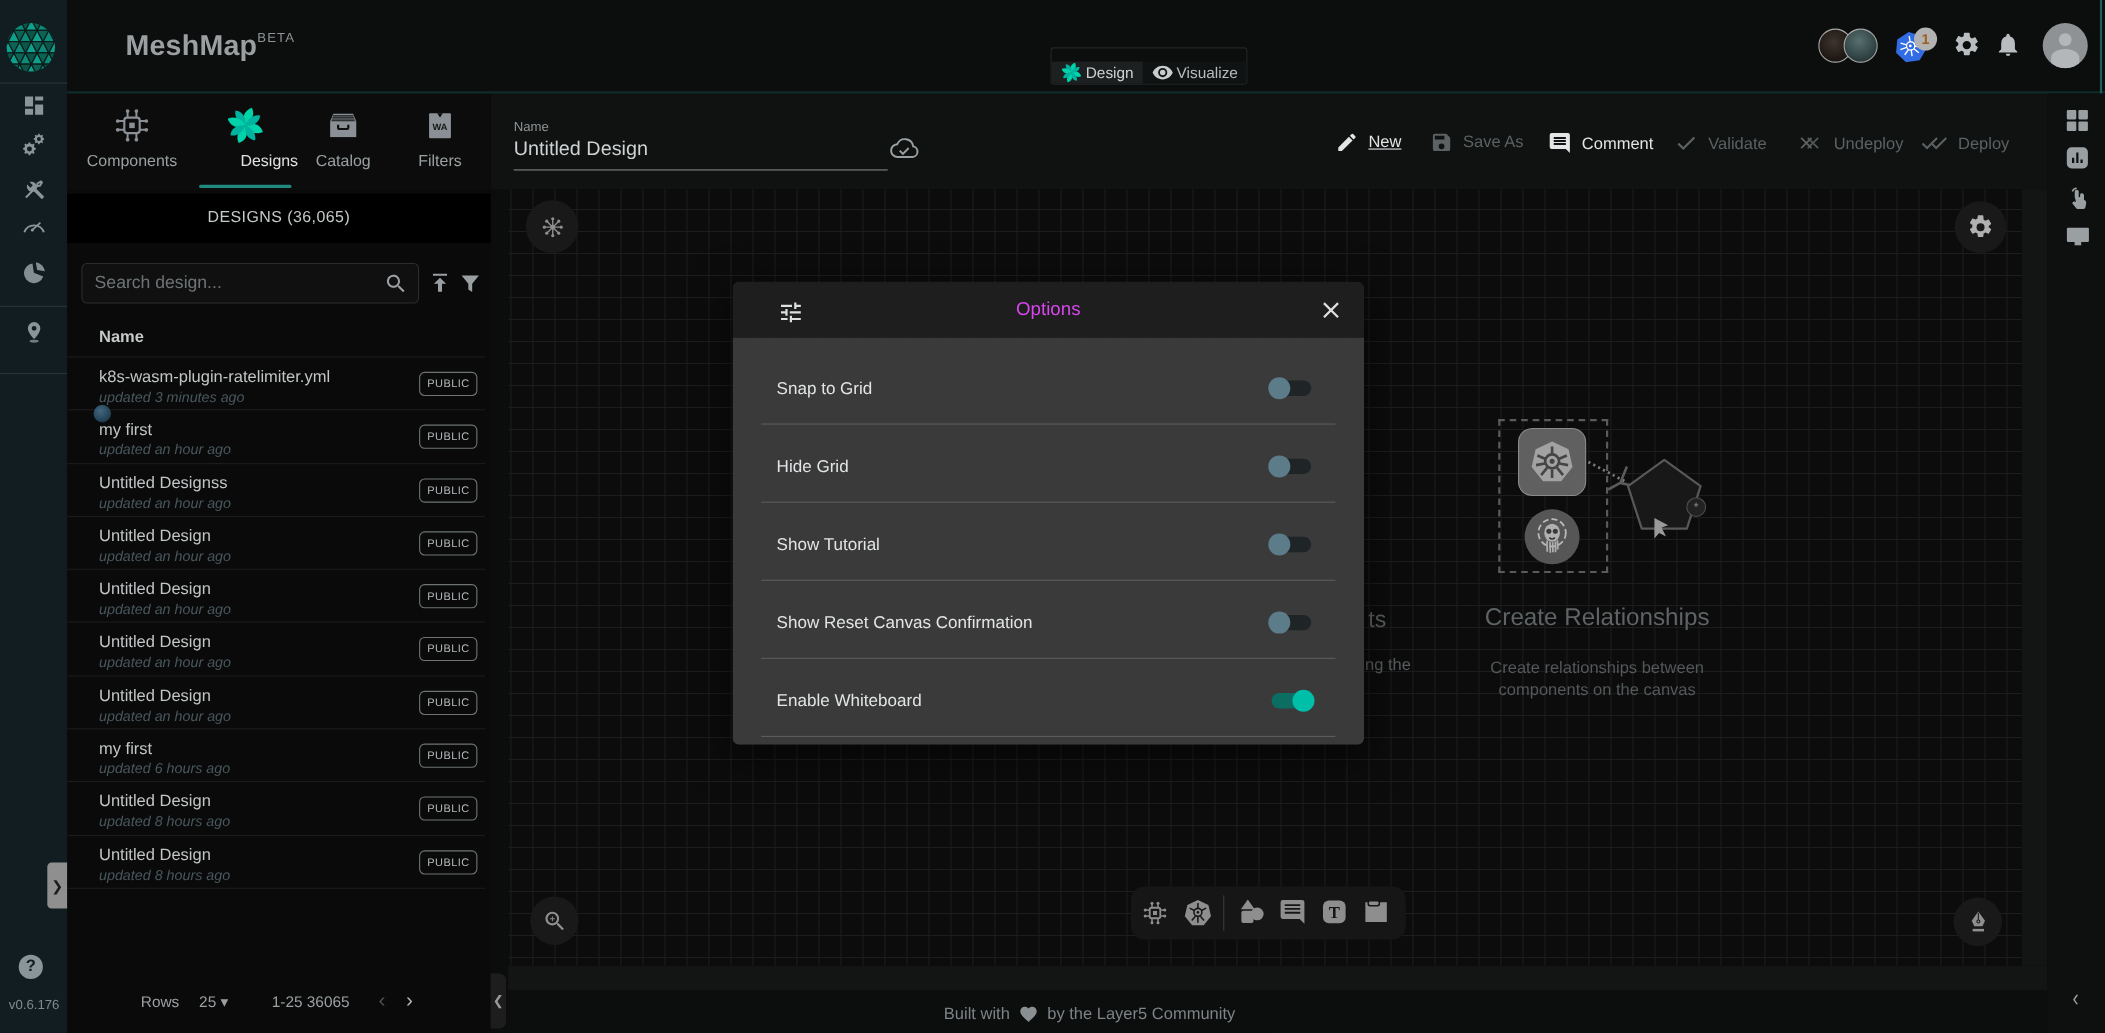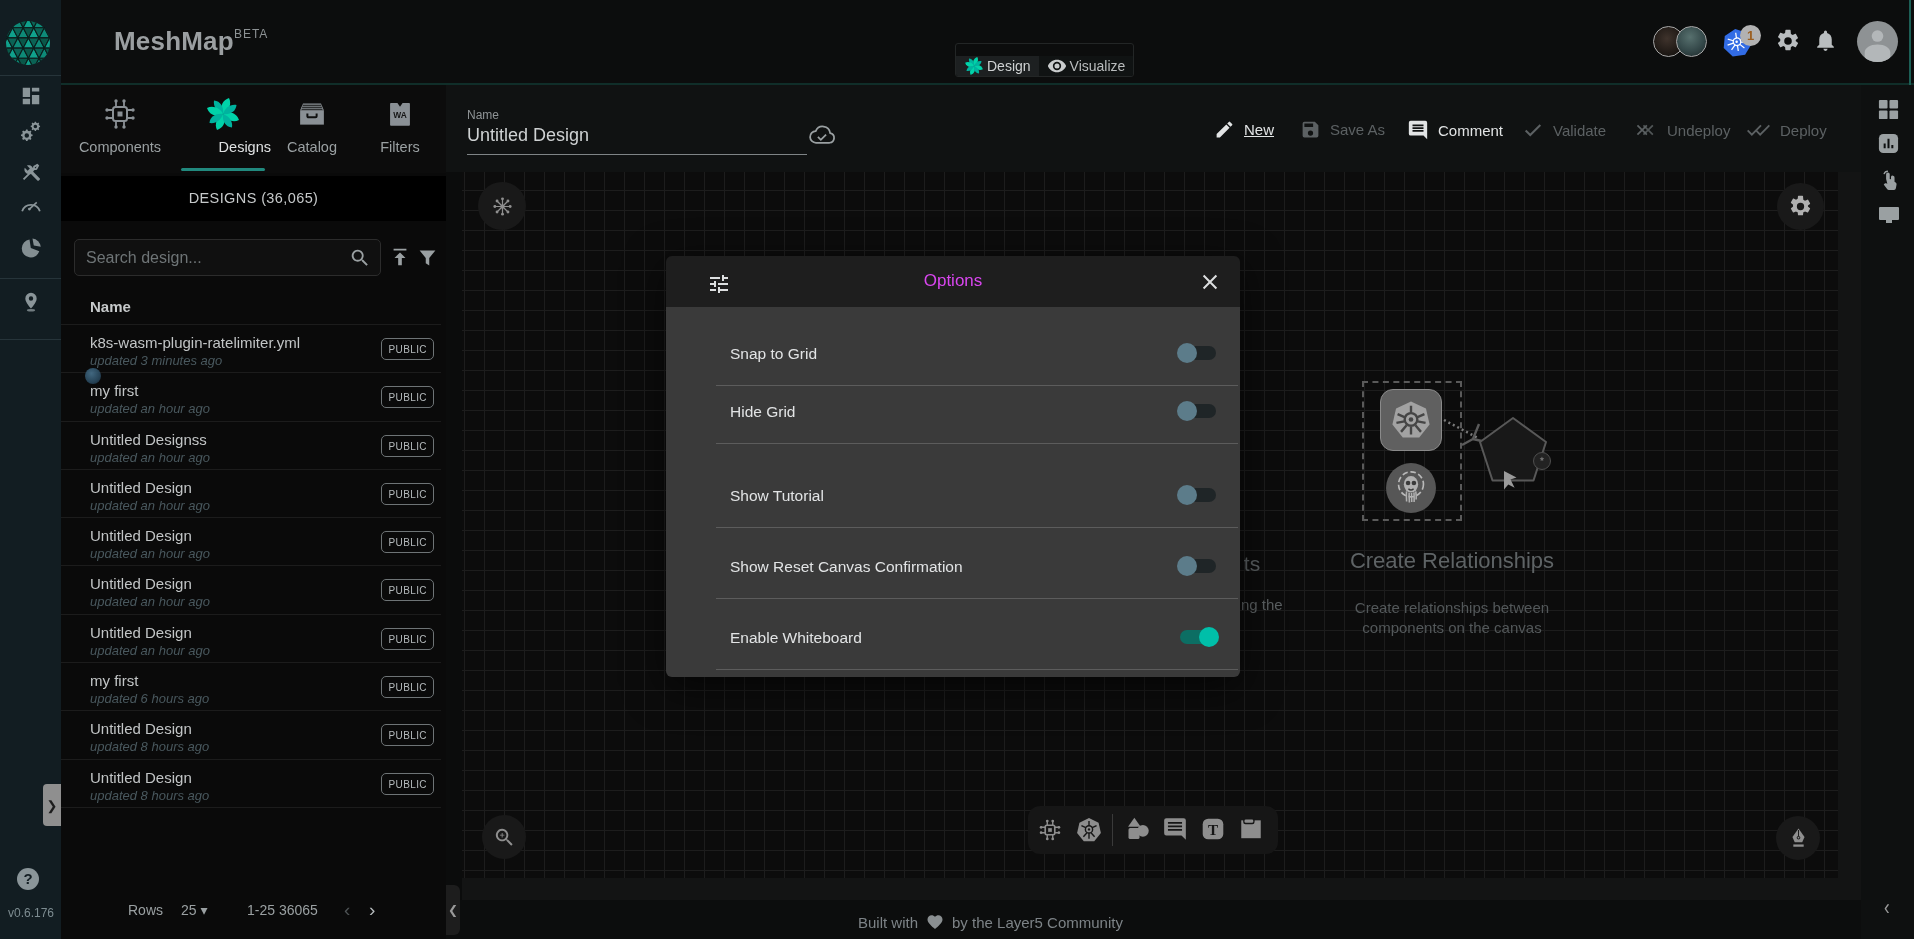--- a/index.html
+++ b/index.html
@@ -63,28 +63,28 @@
 #toolbar { position:absolute; left:566px; top:634px; width:250px; height:48px; background:#161616; border-radius:12px; display:flex; align-items:center; }
 
 
 #sidebar-r { left:1861px; top:85px; width:53px; height:854px; background:#0e1010; z-index:20;}
 #rstrip { left:1838px; top:172px; width:23px; height:706px; background:#131414; z-index:4;}
 #bstrip { left:462px; top:878px; width:1399px; height:22px; background:#131414; z-index:4;}
 #sidebar-r .ric { position:absolute; left:16px; color:#9aa0a2;}
 
 
 #footer { left:61px; top:900px; width:1800px; height:39px; background:#0c0d0d; color:#7d8387; font-size:15px; z-index:6;}
-#footer .ftext { position:absolute; left:797px; top:13px; display:flex; align-items:center; gap:7px;}
+#footer .ftext { position:absolute; left:797px; top:13px; display:flex; align-items:flex-start; gap:7px;}
 
 
 #modal { left:666px; top:256px; width:574px; height:421px; z-index:50; border-radius:6px; overflow:hidden; box-shadow:0 10px 40px rgba(0,0,0,0.6);}
 #modal-h { height:51px; background:#1e1e1e; position:relative;}
 #modal-h .mtitle { position:absolute; left:0; width:100%; text-align:center; top:15px; color:#d946ef; font-size:17px;}
 #modal-b { height:370px; background:#3a3a3a; position:relative;}
-.mrow { position:absolute; left:0; width:100%; height:67px;margin-left:24px; }
+.mrow { position:absolute; left:0; width:100%; height:67px; }
 .mrow .ml { position:absolute; left:40px; top:26px;  color:#e2e4e5; font-size:15.5px;}
 .mrow .divid { position:absolute; left:26px; right:26px; bottom:0; height:1px; background:#5c5c5c;}
 .toggle { position:absolute; right:48px; top:27px; width:36px; height:14px; border-radius:7px; }
 .toggle .thumb { position:absolute; top:-3px; width:20px; height:20px; border-radius:50%; }
 .toggle.off { background:#1f2527; }
 .toggle.off .thumb { left:-3px; background:#5c7c8a; }
 .toggle.on { background:#0c6e63; }
 .toggle.on .thumb { right:-3px; background:#00bfa9; }
 </style>
 </head>
@@ -621,21 +621,21 @@
       </svg>
   </div>
   <div id="modal-b">
     <div class="mrow" style="top:12px;">
         <div class="ml">Snap to Grid</div>
         <div class="toggle off">
           <div class="thumb"></div>
         </div>
         <div class="divid"></div>
       </div>
-    <div class="mrow" style="top:70px;padding-left:13px;">
+    <div class="mrow" style="top:83px;padding-left:13px;">
         <div class="ml">Hide Grid</div>
         <div class="toggle off">
           <div class="thumb"></div>
         </div>
         <div class="divid"></div>
       </div>
     <div class="mrow" style="top:154px;">
         <div class="ml">Show Tutorial</div>
         <div class="toggle off">
           <div class="thumb"></div>

